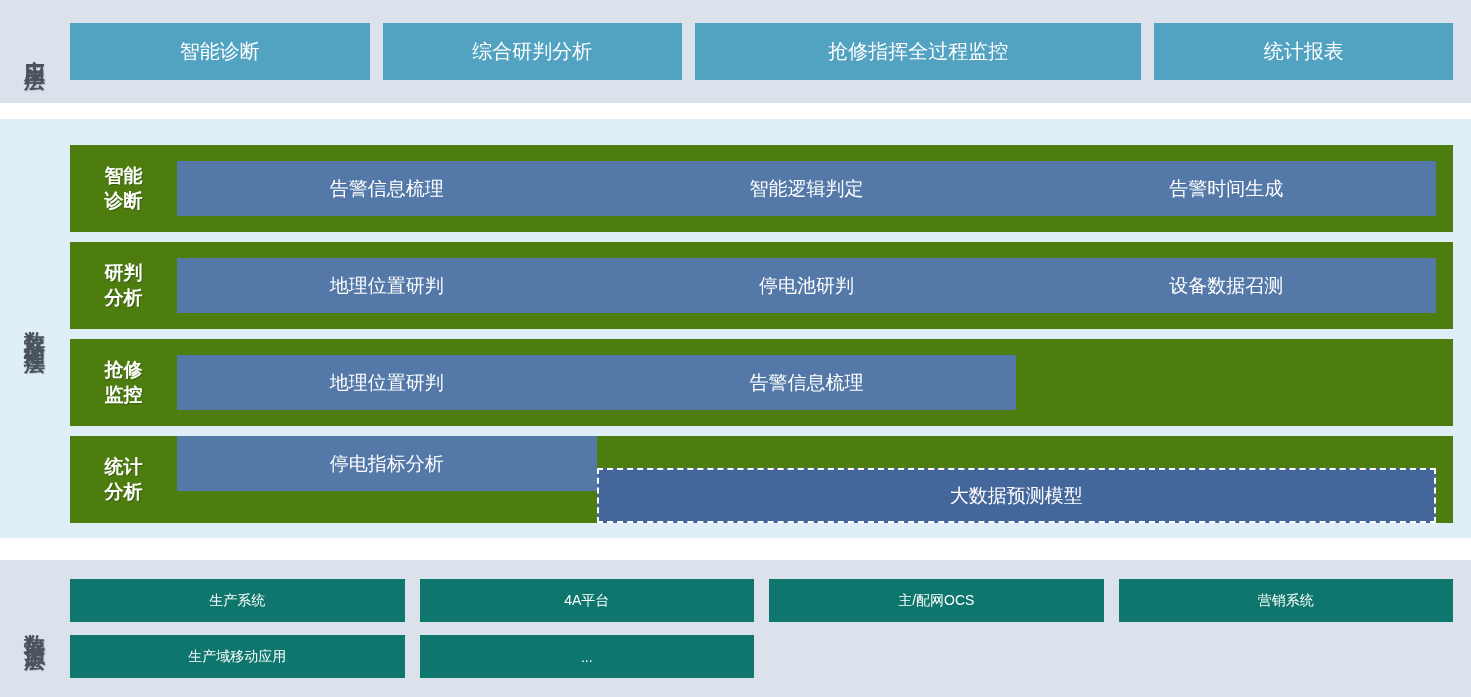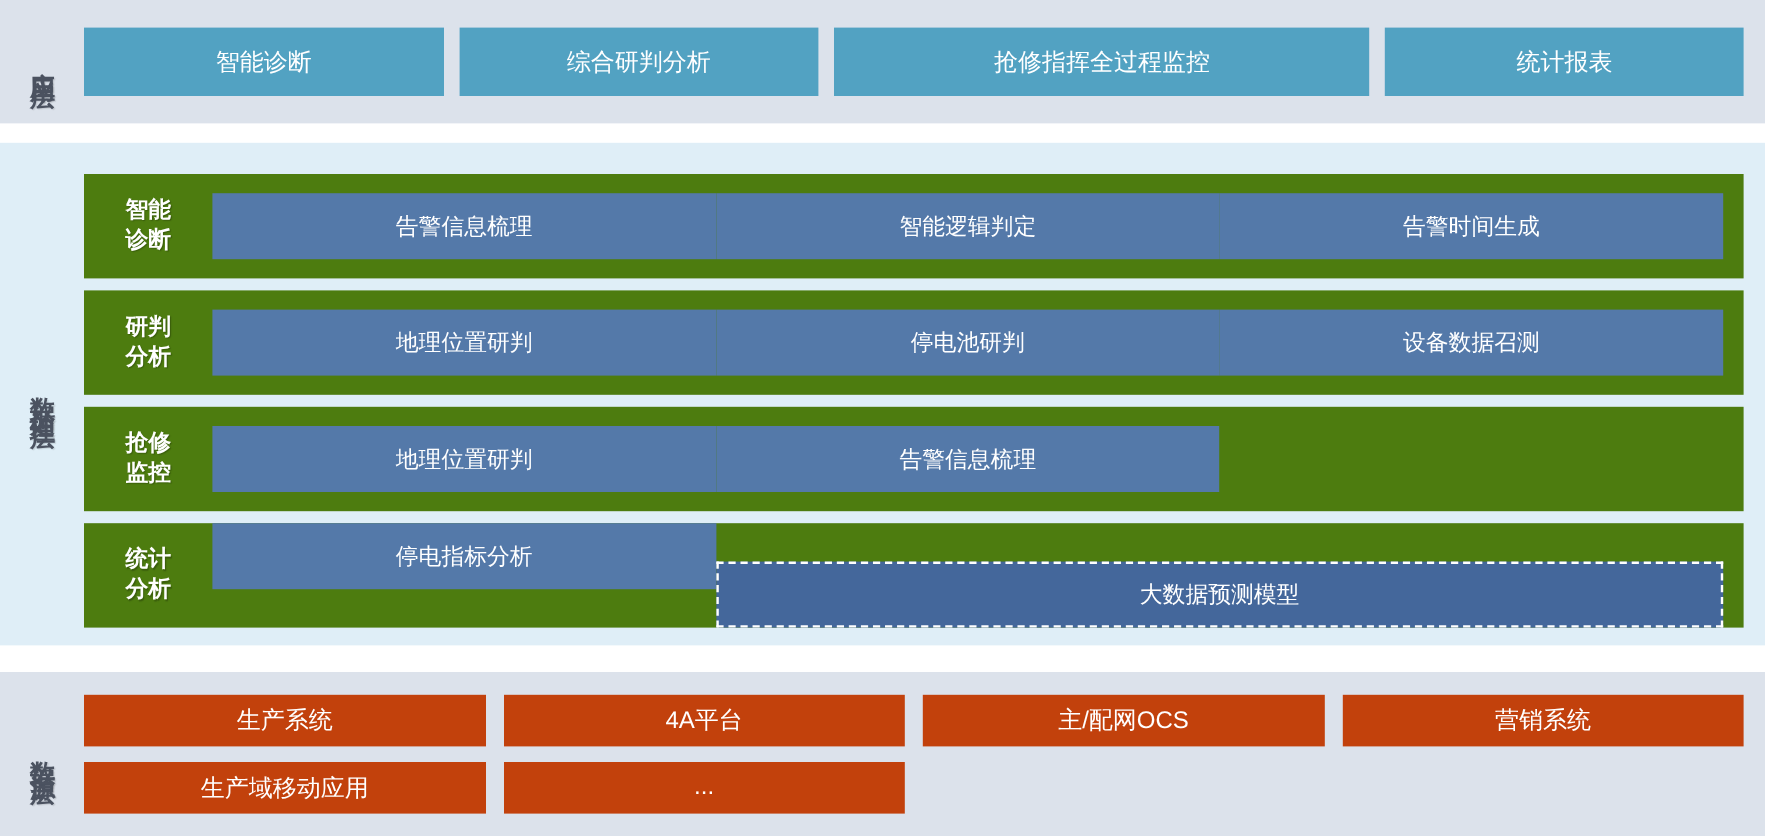--- a/index.html
+++ b/index.html
@@ -46,21 +46,21 @@
     grid-column:span 2;background:#44679b;border:2px dashed #ffffff;height:51px;margin-top:32px;
   }
 
   
   .src-rows{
     flex:1;margin-right:18px;padding:19px 0;
     display:grid;grid-template-columns:repeat(4,1fr);grid-auto-rows:1fr;
     column-gap:15px;row-gap:13px;
   }
   .src-btn{
-    background:#c2410c;color:#ffffff;font-size:20px;
+    background:#0f766e;color:#ffffff;font-size:14px;
     display:flex;align-items:center;justify-content:center;
   }
 </style>
 </head>
 <body>
 
 <div class="canvas">
 
   <div class="band band-app">
     <div class="label-col">

